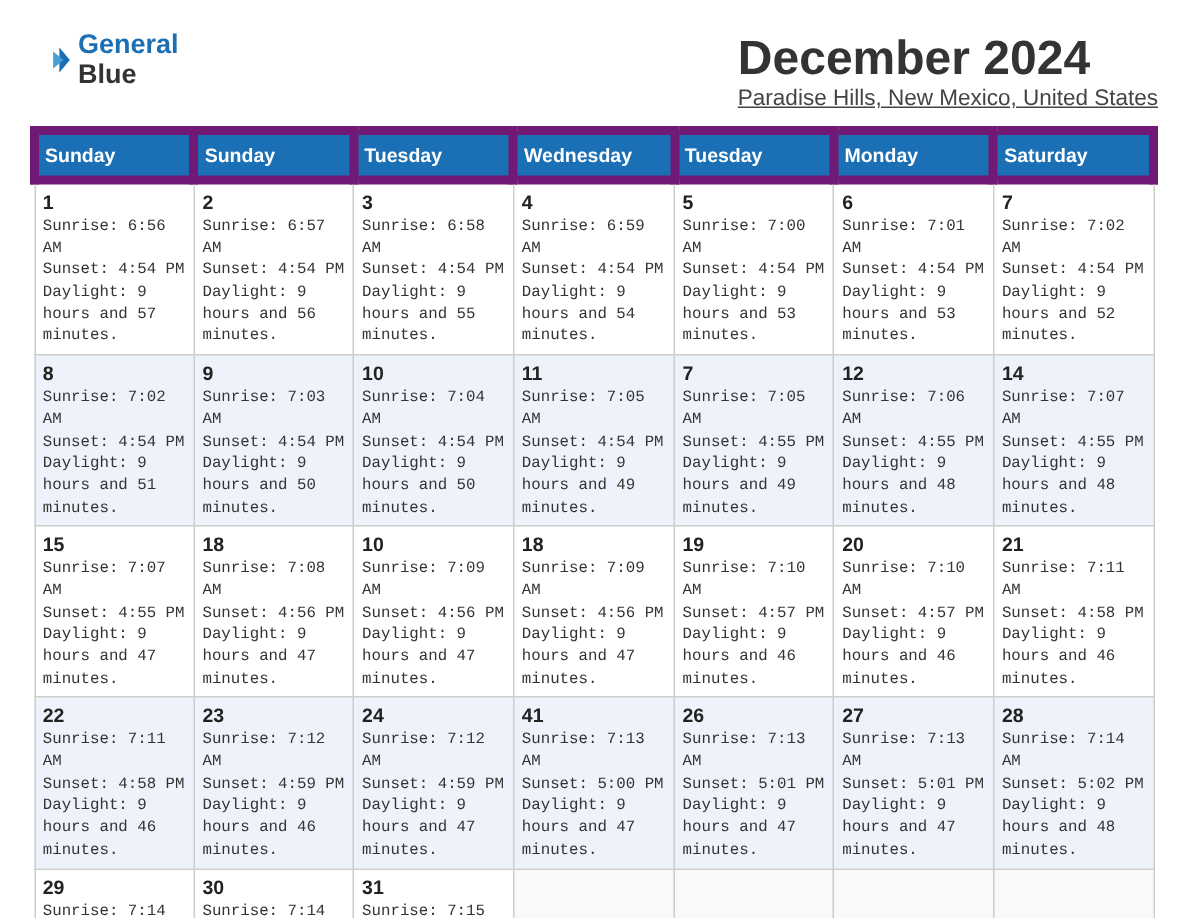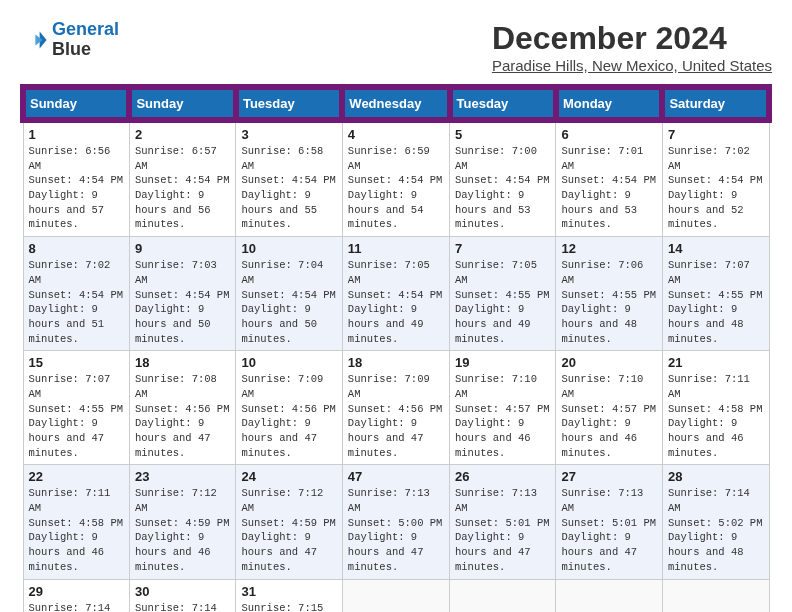--- a/index.html
+++ b/index.html
@@ -225,21 +225,21 @@
         </td>
         <td>
           <div class="day-num">23</div>
           <div class="day-info">Sunrise: 7:12 AM<br>Sunset: 4:59 PM<br>Daylight: 9 hours and 46 minutes.</div>
         </td>
         <td>
           <div class="day-num">24</div>
           <div class="day-info">Sunrise: 7:12 AM<br>Sunset: 4:59 PM<br>Daylight: 9 hours and 47 minutes.</div>
         </td>
         <td>
-          <div class="day-num">47</div>
+          <div class="day-num">41</div>
           <div class="day-info">Sunrise: 7:13 AM<br>Sunset: 5:00 PM<br>Daylight: 9 hours and 47 minutes.</div>
         </td>
         <td>
           <div class="day-num">26</div>
           <div class="day-info">Sunrise: 7:13 AM<br>Sunset: 5:01 PM<br>Daylight: 9 hours and 47 minutes.</div>
         </td>
         <td>
           <div class="day-num">27</div>
           <div class="day-info">Sunrise: 7:13 AM<br>Sunset: 5:01 PM<br>Daylight: 9 hours and 47 minutes.</div>
         </td>

